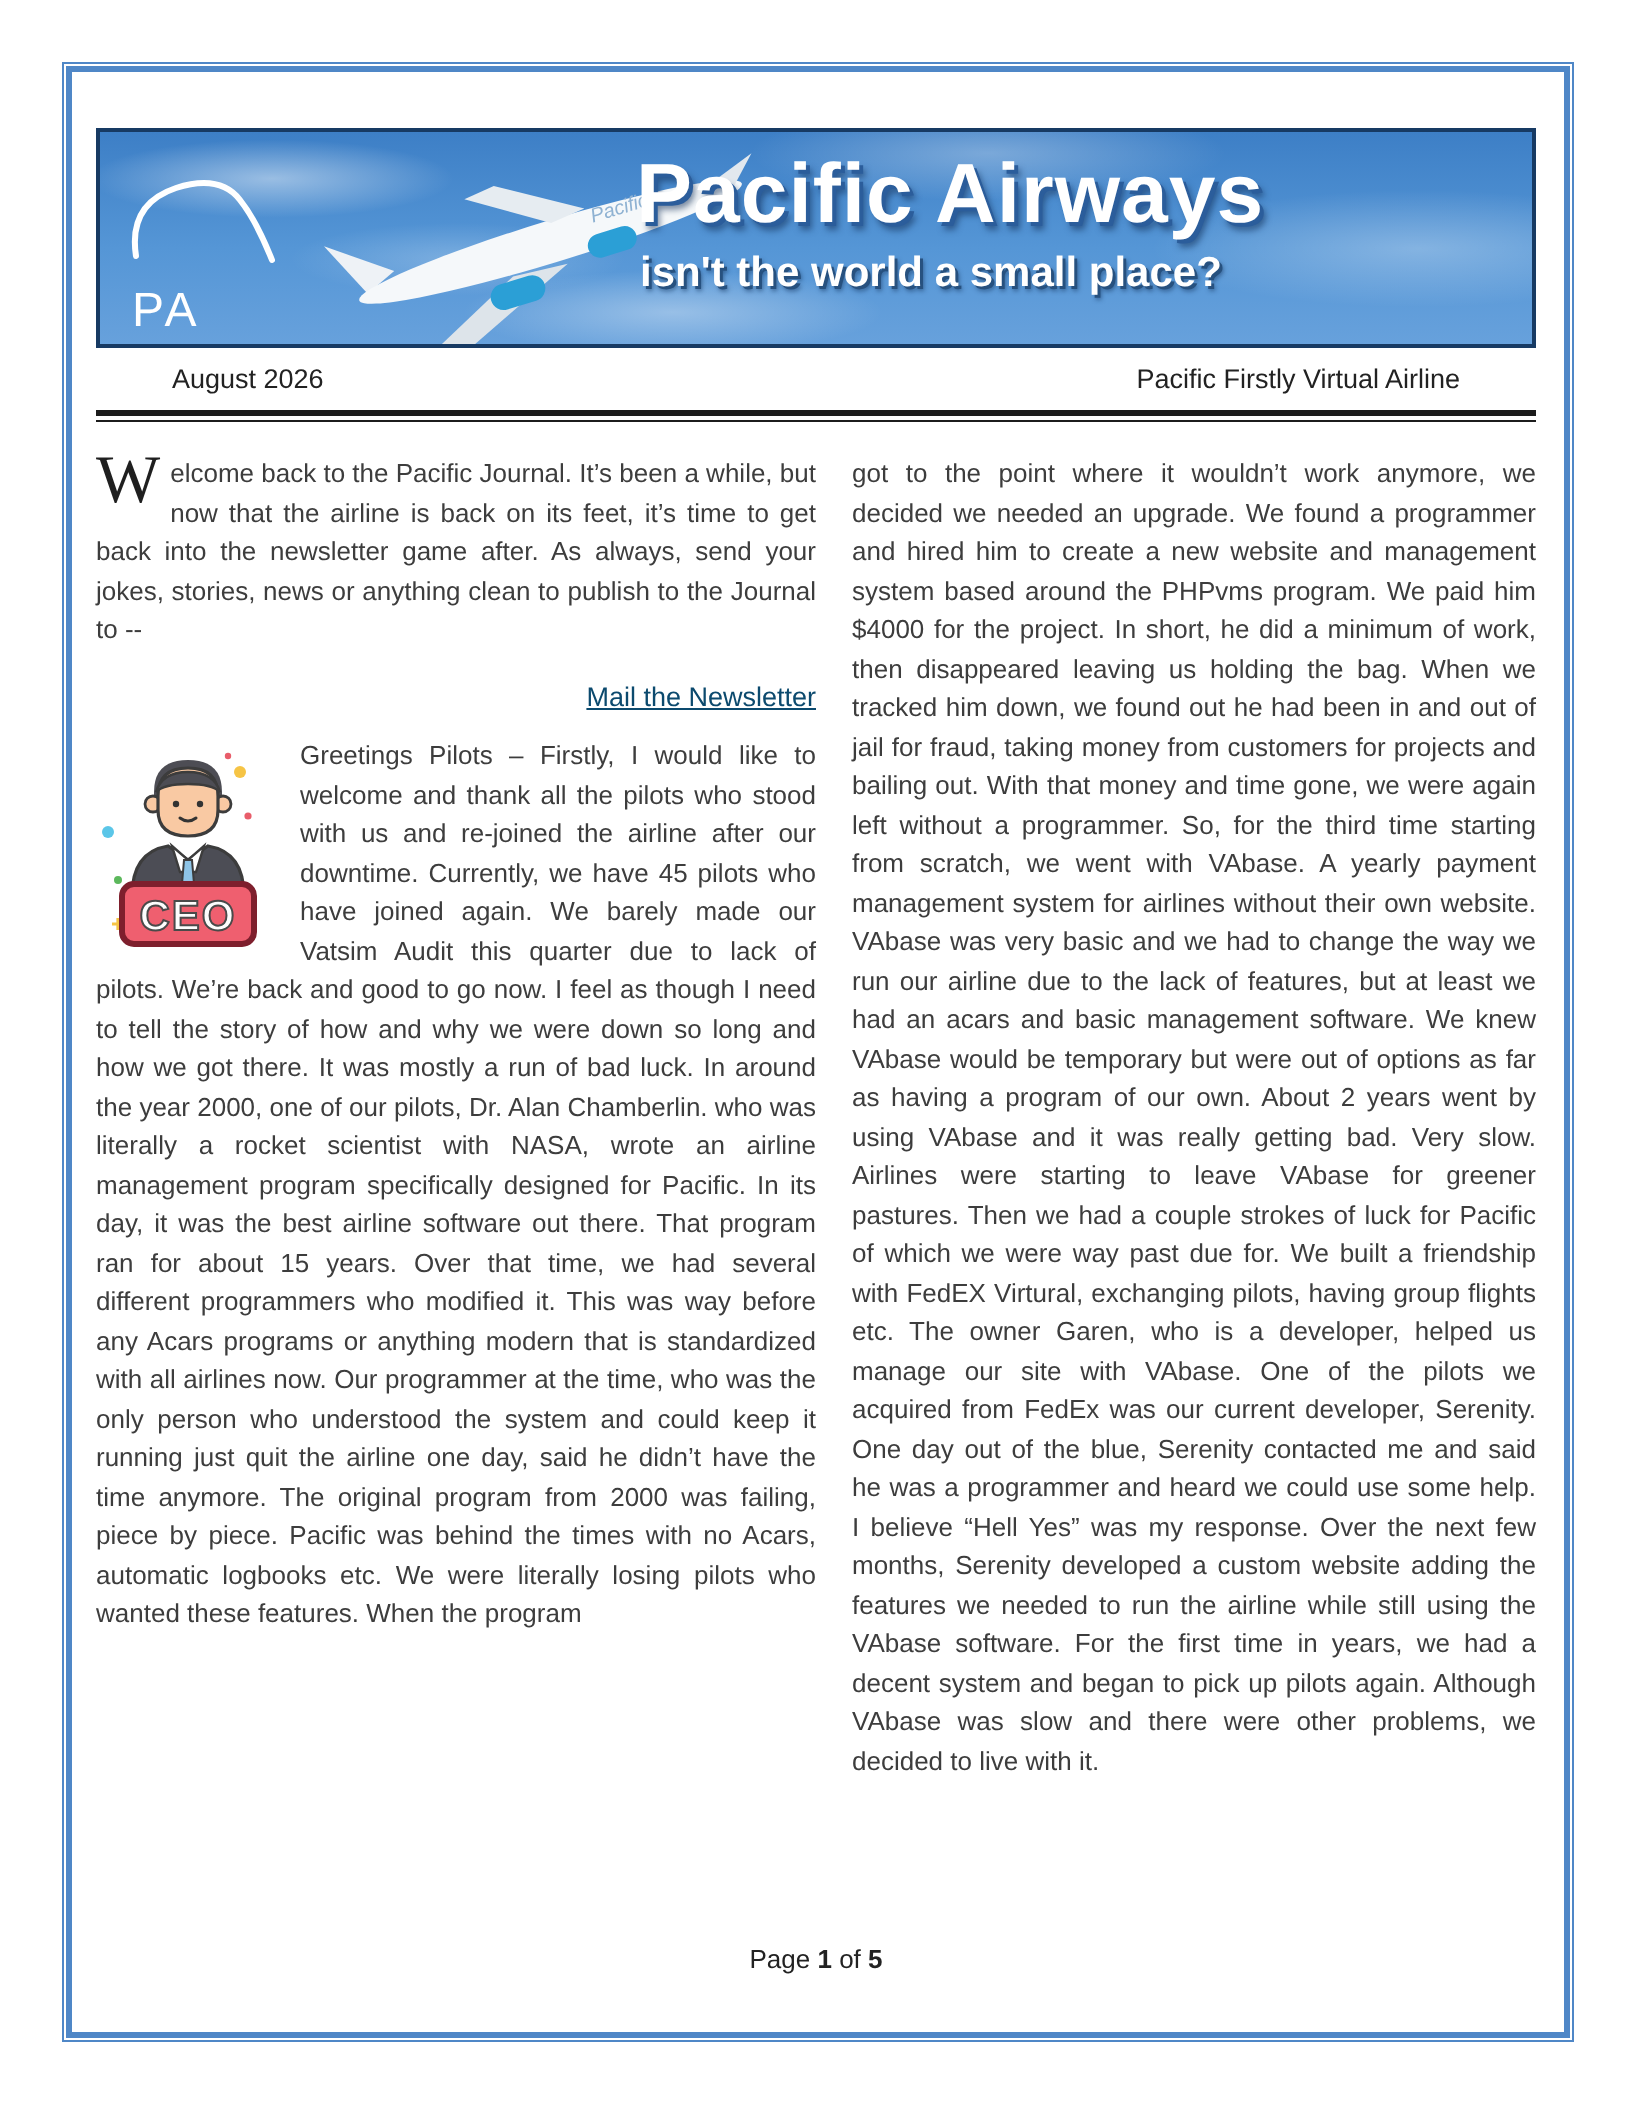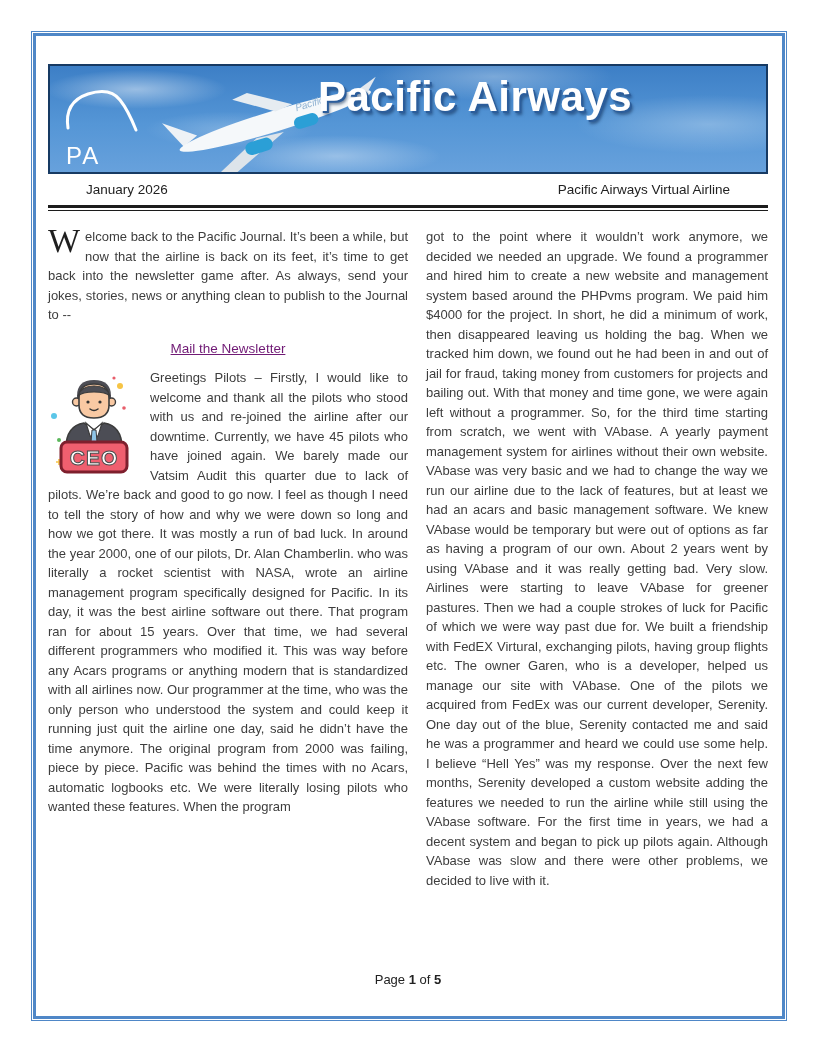--- a/index.html
+++ b/index.html
@@ -44,22 +44,22 @@
     padding:0 38px;margin-top:8px;font-size:13.5px;color:#222;}
   .double-rule{margin-top:8px;height:2px;border-top:3px solid #1c1c1c;border-bottom:1px solid #1c1c1c;}
   
   .columns{display:flex;gap:18px;margin-top:16px;}
   .col{font-size:13px;line-height:19.5px;text-align:justify;color:#3d3d3d;}
   .col-left{width:360px;}
   .col-right{width:342px;}
   .col p{margin:0;}
   .dropcap{float:left;font-family:"Liberation Serif","DejaVu Serif",serif;
     font-size:34px;line-height:27px;padding-right:5px;color:#1f1f1f;}
-  .mail-link{display:block;text-align:center;margin:14px 0 10px 0;
-    color:#701a75;text-decoration:underline;font-size:13.5px;cursor:pointer;}
+  .mail-link{display:block;text-align:right;margin:14px 0 10px 0;
+    color:#0c4a6e;text-decoration:underline;font-size:13.5px;cursor:pointer;}
   .ceo-icon{float:left;width:92px;height:104px;margin:6px 10px 2px 0;}
   .ceo-heading{font-size:15.5px;font-weight:700;color:#262626;margin:30px 0 14px 0;}
   
   .footer{position:absolute;left:0;top:972px;width:816px;text-align:center;
     font-size:13px;color:#222;}
   .footer .b{font-weight:700;}
 </style>
 </head>
 <body>
 
@@ -83,27 +83,28 @@
         <path d="M224 51 L244 44 L230 58 Z" fill="#e2e8ee"></path>
         <path d="M138 48 L100 24 L116 22 L156 46 Z" fill="#e6ecf1"></path>
         <rect x="98" y="70" width="28" height="13" rx="6.5" fill="#2b9fd6"></rect>
         <rect x="152" y="60" width="25" height="12" rx="6" fill="#2b9fd6"></rect>
         <text x="158" y="54" font-size="10" font-style="italic" fill="#8fb2d2">Pacific</text>
       </g>
     </svg>
 
     <div class="banner-text">
       <div class="banner-title">Pacific Airways</div>
+      <div class="banner-tagline">isn't the world a small place?</div>
     </div>
   </div>
 
 
   <div class="date-row">
-    <span>January 2026</span>
-    <span>Pacific Airways Virtual Airline</span>
+    <span>August 2026</span>
+    <span>Pacific Firstly Virtual Airline</span>
   </div>
   <div class="double-rule"></div>
 
   <div class="columns">
 
     <div class="col col-left">
       <p><span class="dropcap">W</span><span>elcome back to the Pacific Journal. It’s been a while, but now that the airline is back on its feet, it’s time to get back into the newsletter game after. As always, send your jokes, stories, news or anything clean to publish to the Journal to --</span></p>
 
       <a class="mail-link">Mail the Newsletter</a>
 

